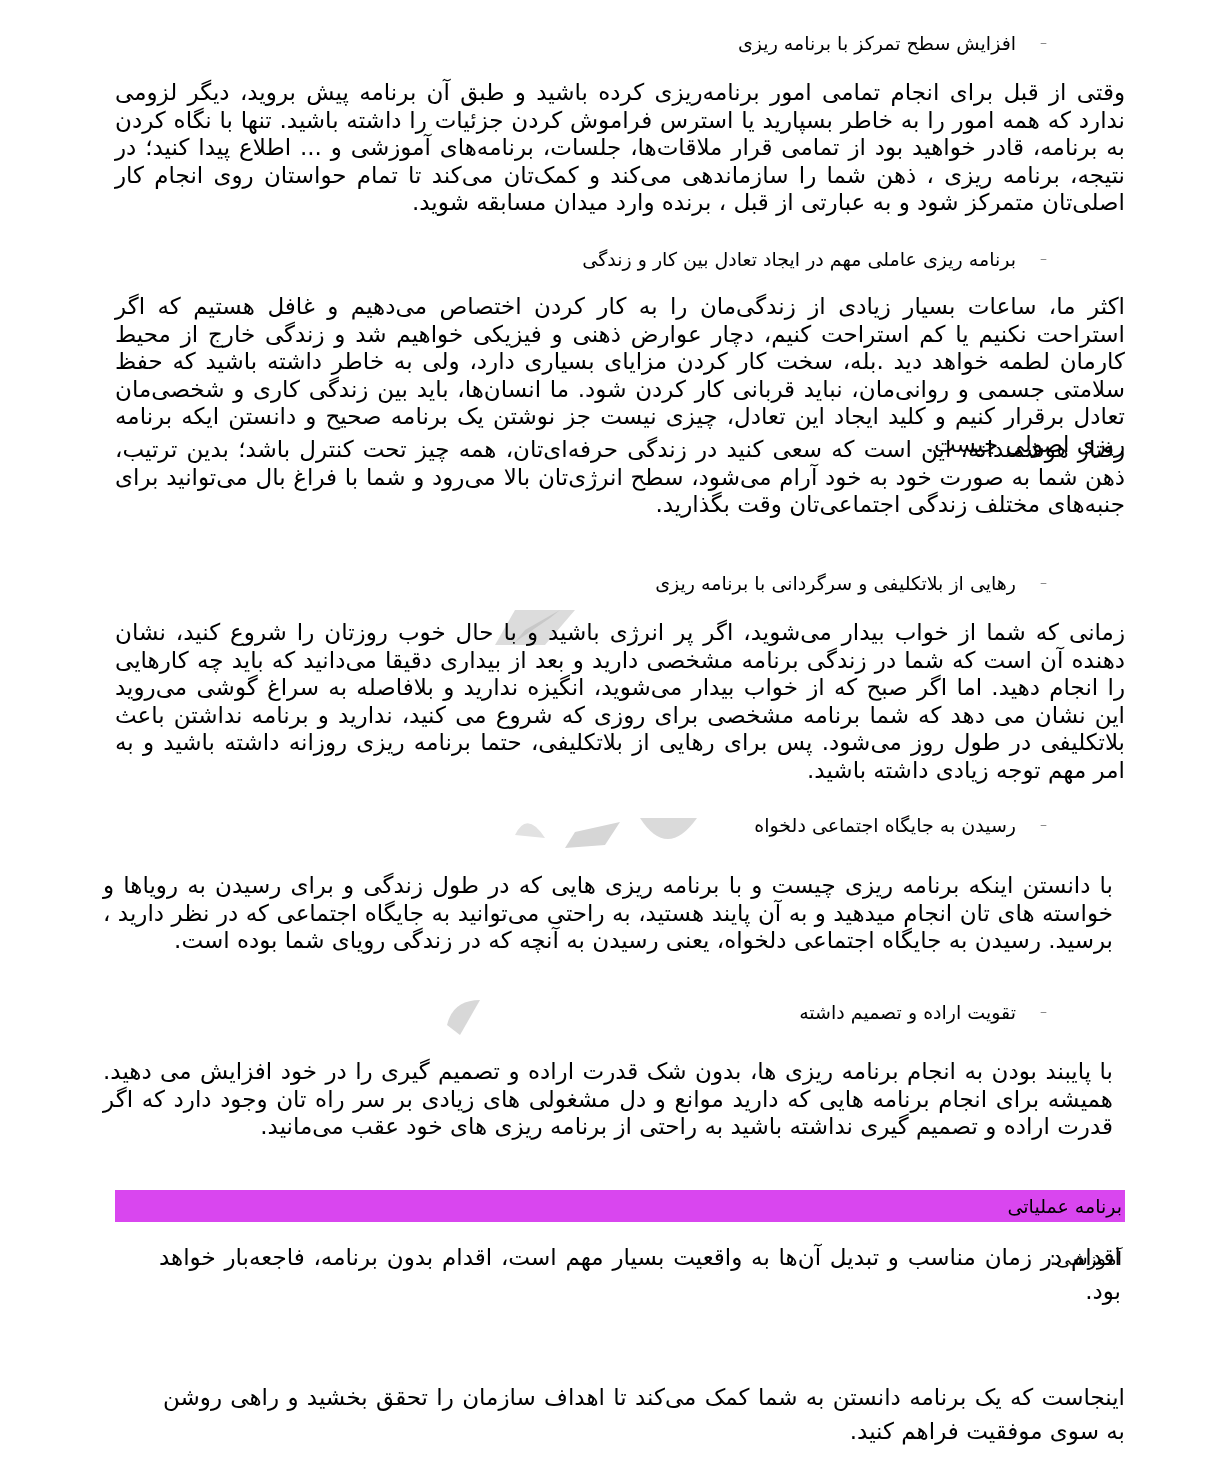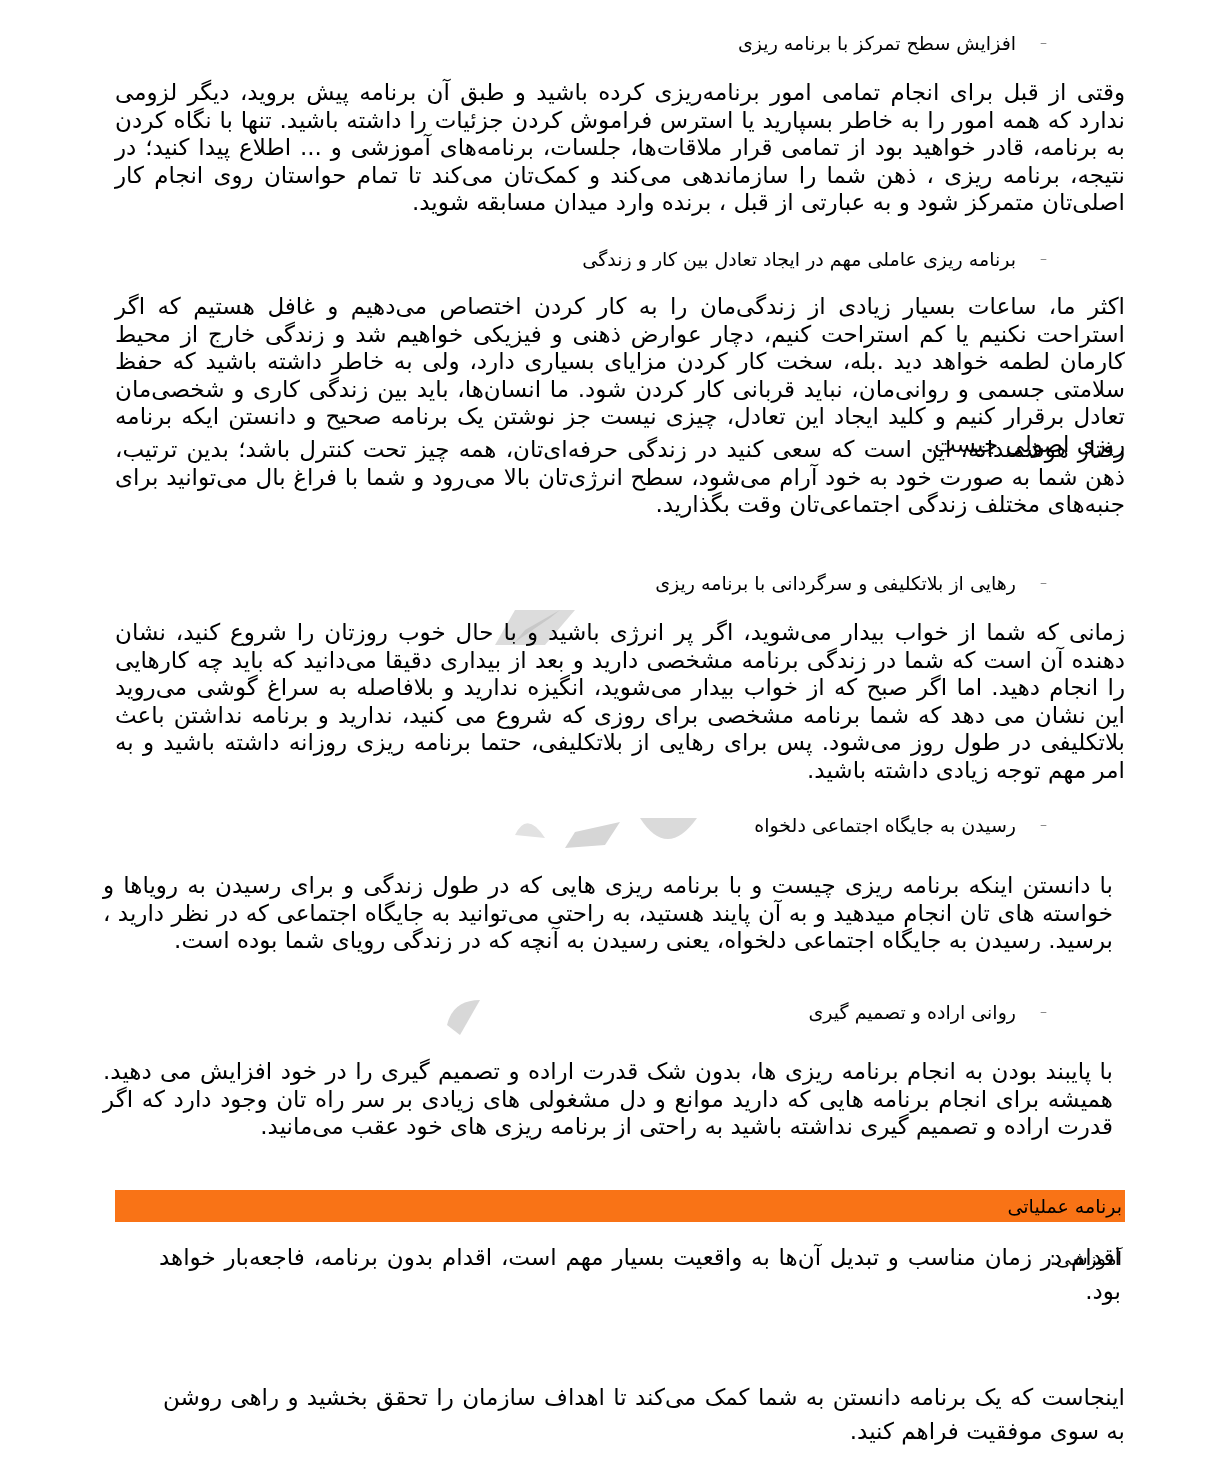--- a/index.html
+++ b/index.html
@@ -105,24 +105,24 @@
       <span class="dash">–</span><span>رهایی از بلاتکلیفی و سرگردانی با برنامه ریزی</span>
     </div>
     <p class="para" style="top:619px;margin:0;">زمانی که شما از خواب بیدار می‌شوید، اگر پر انرژی باشید و با حال خوب روزتان را شروع کنید، نشان دهنده آن است که شما در زندگی برنامه مشخصی دارید و بعد از بیداری دقیقا می‌دانید که باید چه کارهایی را انجام دهید. اما اگر صبح که از خواب بیدار می‌شوید، انگیزه ندارید و بلافاصله به سراغ گوشی می‌روید این نشان می دهد که شما برنامه مشخصی برای روزی که شروع می کنید، ندارید و برنامه نداشتن باعث بلاتکلیفی در طول روز می‌شود. پس برای رهایی از بلاتکلیفی، حتما برنامه ریزی روزانه داشته باشید و به امر مهم توجه زیادی داشته باشید.</p>
 
     <div class="heading" style="top:812px;">
       <span class="dash">–</span><span>رسیدن به جایگاه اجتماعی دلخواه</span>
     </div>
     <p class="para" style="top:860px;margin:12px;">با دانستن اینکه برنامه ریزی چیست و با برنامه ریزی هایی که در طول زندگی و برای رسیدن به رویاها و خواسته های تان انجام میدهید و به آن پایند هستید، به راحتی می‌توانید به جایگاه اجتماعی که در نظر دارید ، برسید. رسیدن به جایگاه اجتماعی دلخواه، یعنی رسیدن به آنچه که در زندگی رویای شما بوده است.</p>
 
     <div class="heading" style="top:999px;">
-      <span class="dash">–</span><span>روانی اراده و تصمیم گیری</span>
+      <span class="dash">–</span><span>تقویت اراده و تصمیم داشته</span>
     </div>
     <p class="para" style="top:1046px;margin:12px;">با پایبند بودن به انجام برنامه ریزی ها، بدون شک قدرت اراده و تصمیم گیری را در خود افزایش می دهید. همیشه برای انجام برنامه هایی که دارید موانع و دل مشغولی های زیادی بر سر راه تان وجود دارد که اگر قدرت اراده و تصمیم گیری نداشته باشید به راحتی از برنامه ریزی های خود عقب می‌مانید.</p>
 
-    <div class="section-bar" style="top: 1190px; background: #f97316;">برنامه عملیاتی</div>
+    <div class="section-bar" style="top: 1190px; background: #d946ef;">برنامه عملیاتی</div>
 
     <div class="plain" style="top:1245px;">آموزشی:</div>
 
     <p class="para narrow" style="top:1236px;margin:4px;line-height:34px;">اقدام در زمان مناسب و تبدیل آن‌ها به واقعیت بسیار مهم است، اقدام بدون برنامه، فاجعه‌بار خواهد بود.</p>
     <p class="para narrow" style="top:1380px;margin:0;line-height:34px;">اینجاست که یک برنامه دانستن به شما کمک می‌کند تا اهداف سازمان را تحقق بخشید و راهی روشن به سوی موفقیت فراهم کنید.</p>
   </div>
 </div>
 
 </body></html>

